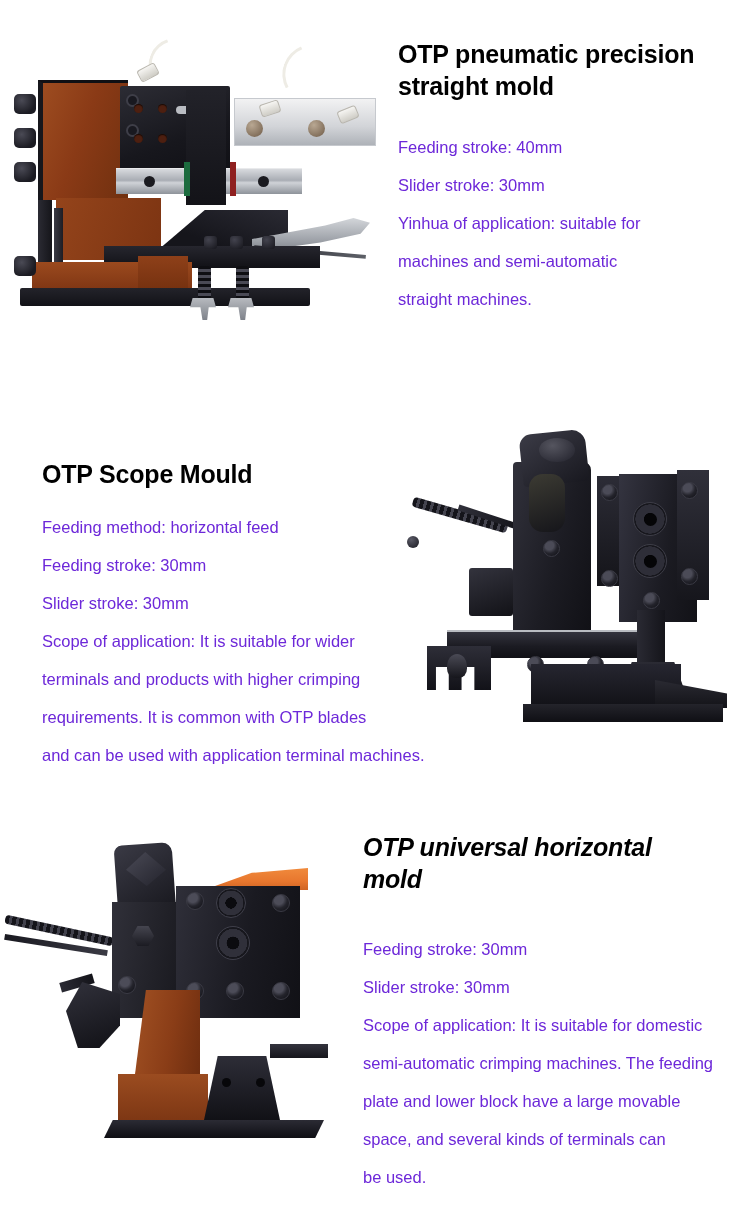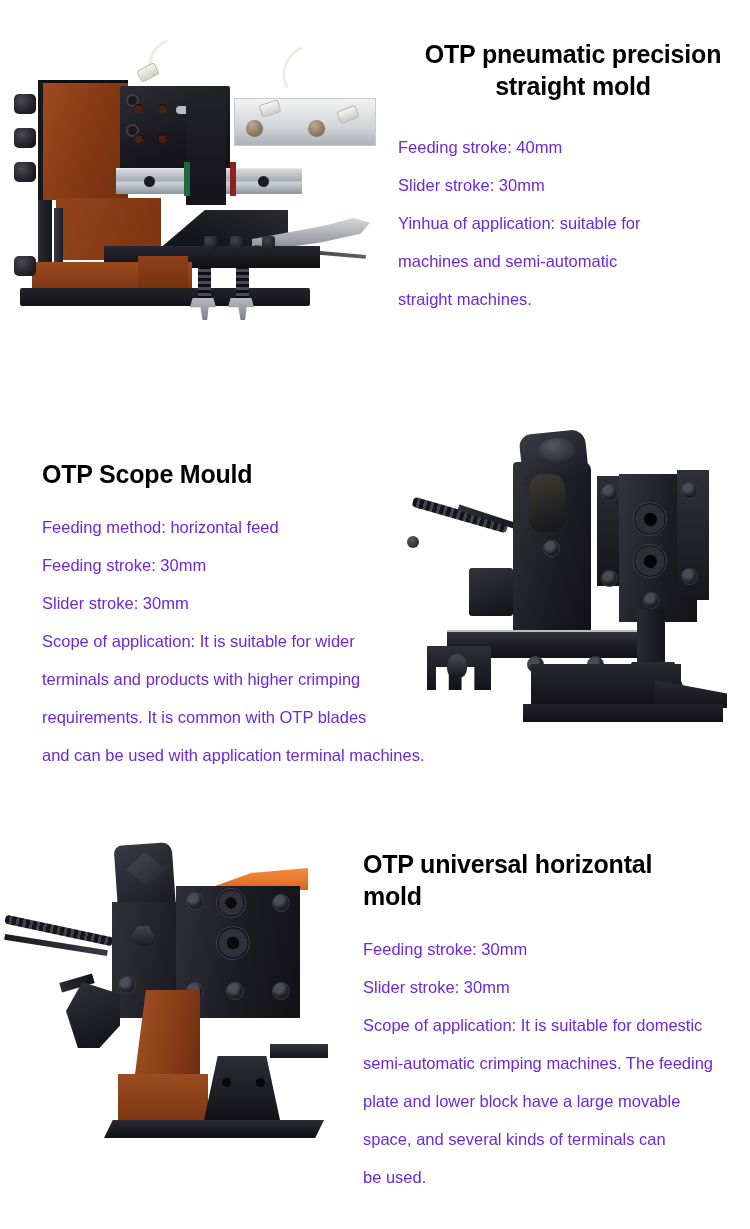--- a/index.html
+++ b/index.html
@@ -52,30 +52,30 @@
   .spec-list li {
     font-size: 16.5px;
     line-height: 38px;
     color: #6d28d9;
     white-space: pre-wrap;
   }
 
   
   .section-1 .media-col { width: 390px; }
   .section-1 .text-col  { width: 360px; }
-  .s1-title { position: absolute; left: 8px; top: 38px; width: 350px; text-align: center; }
+  .s1-title { position: absolute; left: 8px; top: 38px; width: 350px; }
   .s1-specs { position: absolute; left: 8px; top: 128px; width: 352px; }
   .s2-title { position: absolute; left: 42px; top: 58px; width: 380px; }
   .s2-specs { position: absolute; left: 42px; top: 108px; width: 500px; }
   .s2-image-wrap { position: absolute; left: 395px; top: 10px; width: 355px; height: 340px; }
 
   
   .section-3 .media-col { width: 355px; }
   .section-3 .text-col  { width: 395px; }
-  .s3-title { position: absolute; left: 8px; top: 28px; width: 340px; }
+  .s3-title { position: absolute; left: 8px; top: 11px; width: 340px; font-style: italic; }
   .s3-specs { position: absolute; left: 8px; top: 110px; width: 390px; }
 
   
   .machine { position: absolute; }
   .pc { position: absolute; }           
 
   
   .m1 { left: 8px; top: 50px; width: 370px; height: 270px; }
   .m1 .base-plate {
     left: 12px; top: 238px; width: 290px; height: 18px;

